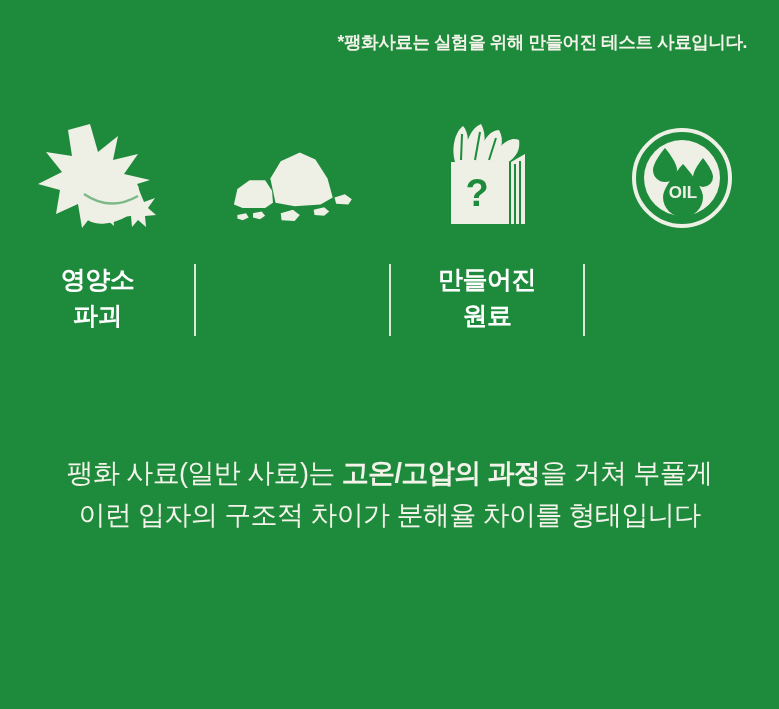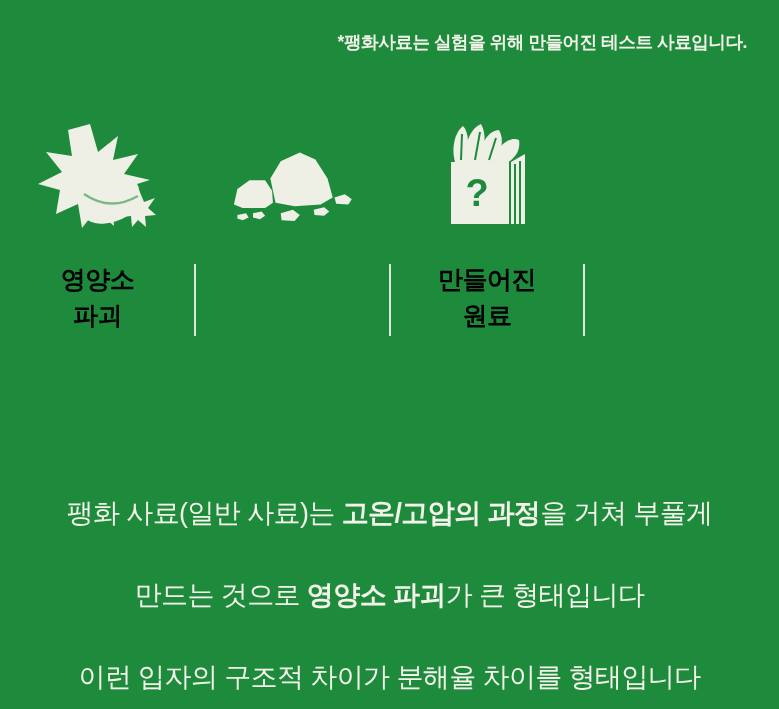--- a/index.html
+++ b/index.html
@@ -63,21 +63,21 @@
 
   .feature-icon svg { display: block; }
 
   .feature-label {
     margin-top: 32px;
     font-size: 25px;
     font-weight: bold;
     line-height: 1.42;
     text-align: center;
     letter-spacing: -0.5px;
-    color: #000000;
+    color: #ffffff;
     white-space: pre-line;
   }
 
   
   .feature + .feature::before {
     content: "";
     position: absolute;
     left: -1px;
     top: 146px;
     width: 2px;
@@ -92,21 +92,21 @@
     top: 452px;
     left: 0;
     width: 779px;
     text-align: center;
     font-size: 27px;
     line-height: 42px;
     letter-spacing: -0.6px;
     color: #f3f3ea;
   }
 
-  .body-copy .line { display: block; white-space: nowrap; margin-top: 40px; }
+  .body-copy .line { display: block; white-space: nowrap; }
   .body-copy b { font-weight: bold; }
   .body-copy .reg { font-weight: normal; }
 </style>
 </head>
 <body>
 
 <div class="page">
 
   <div class="top-note">*팽화사료는 실험을 위해 만들어진 테스트 사료입니다.</div>
 
@@ -174,29 +174,40 @@
           <line x1="52" y1="40" x2="59" y2="18" stroke="#1e8b3c" stroke-width="2"></line>
 
           <text x="40" y="86" text-anchor="middle" font-family="Liberation Sans, sans-serif" font-size="38" font-weight="bold" fill="#1e8b3c">?</text>
         </svg>
       </div>
       <div class="feature-label">만들어진
 원료</div>
     </div>
 
     <div class="feature">
+      <div class="feature-icon">
+        <svg width="102" height="104" viewBox="0 0 102 104" aria-hidden="true">
+
+          <circle cx="51" cy="52" r="48" fill="none" stroke="#eff0e5" stroke-width="4"></circle>
+
+          <circle cx="51" cy="52" r="38" fill="#eff0e5"></circle>
+
+          <path d="M34 22 C34 22 46 36 46 44 A12 12 0 0 1 22 44 C22 36 34 22 34 22 Z" fill="#1e8b3c"></path>
+          <path d="M72 32 C72 32 82 44 82 51 A10 10 0 0 1 62 51 C62 44 72 32 72 32 Z" fill="#1e8b3c"></path>
+          <path d="M52 38 C52 38 72 60 72 71 A20 20 0 0 1 32 71 C32 60 52 38 52 38 Z" fill="#1e8b3c"></path>
+
+          <text x="52" y="72" text-anchor="middle" font-family="Liberation Sans, sans-serif" font-size="17" font-weight="bold" fill="#eff0e5">OIL</text>
+        </svg>
+      </div>
     </div>
 
   </div>
 
   <div class="body-copy">
     <span class="line">
       <span class="reg">팽화 사료(일반 사료)는 </span><b>고온/고압의 과정</b><span class="reg">을 거쳐 부풀게</span>
     </span>
     <span class="line">
-      <span class="reg">만드는 것으로 </span><b>영양소 파괴</b><span class="reg">가 큰 형태입니다</span>
-    </span>
-    <span class="line">
       <span class="reg">이런 입자의 구조적 차이가 분해율 차이를 형태입니다</span>
     </span>
   </div>
 
 </div>
 
 </body></html>

